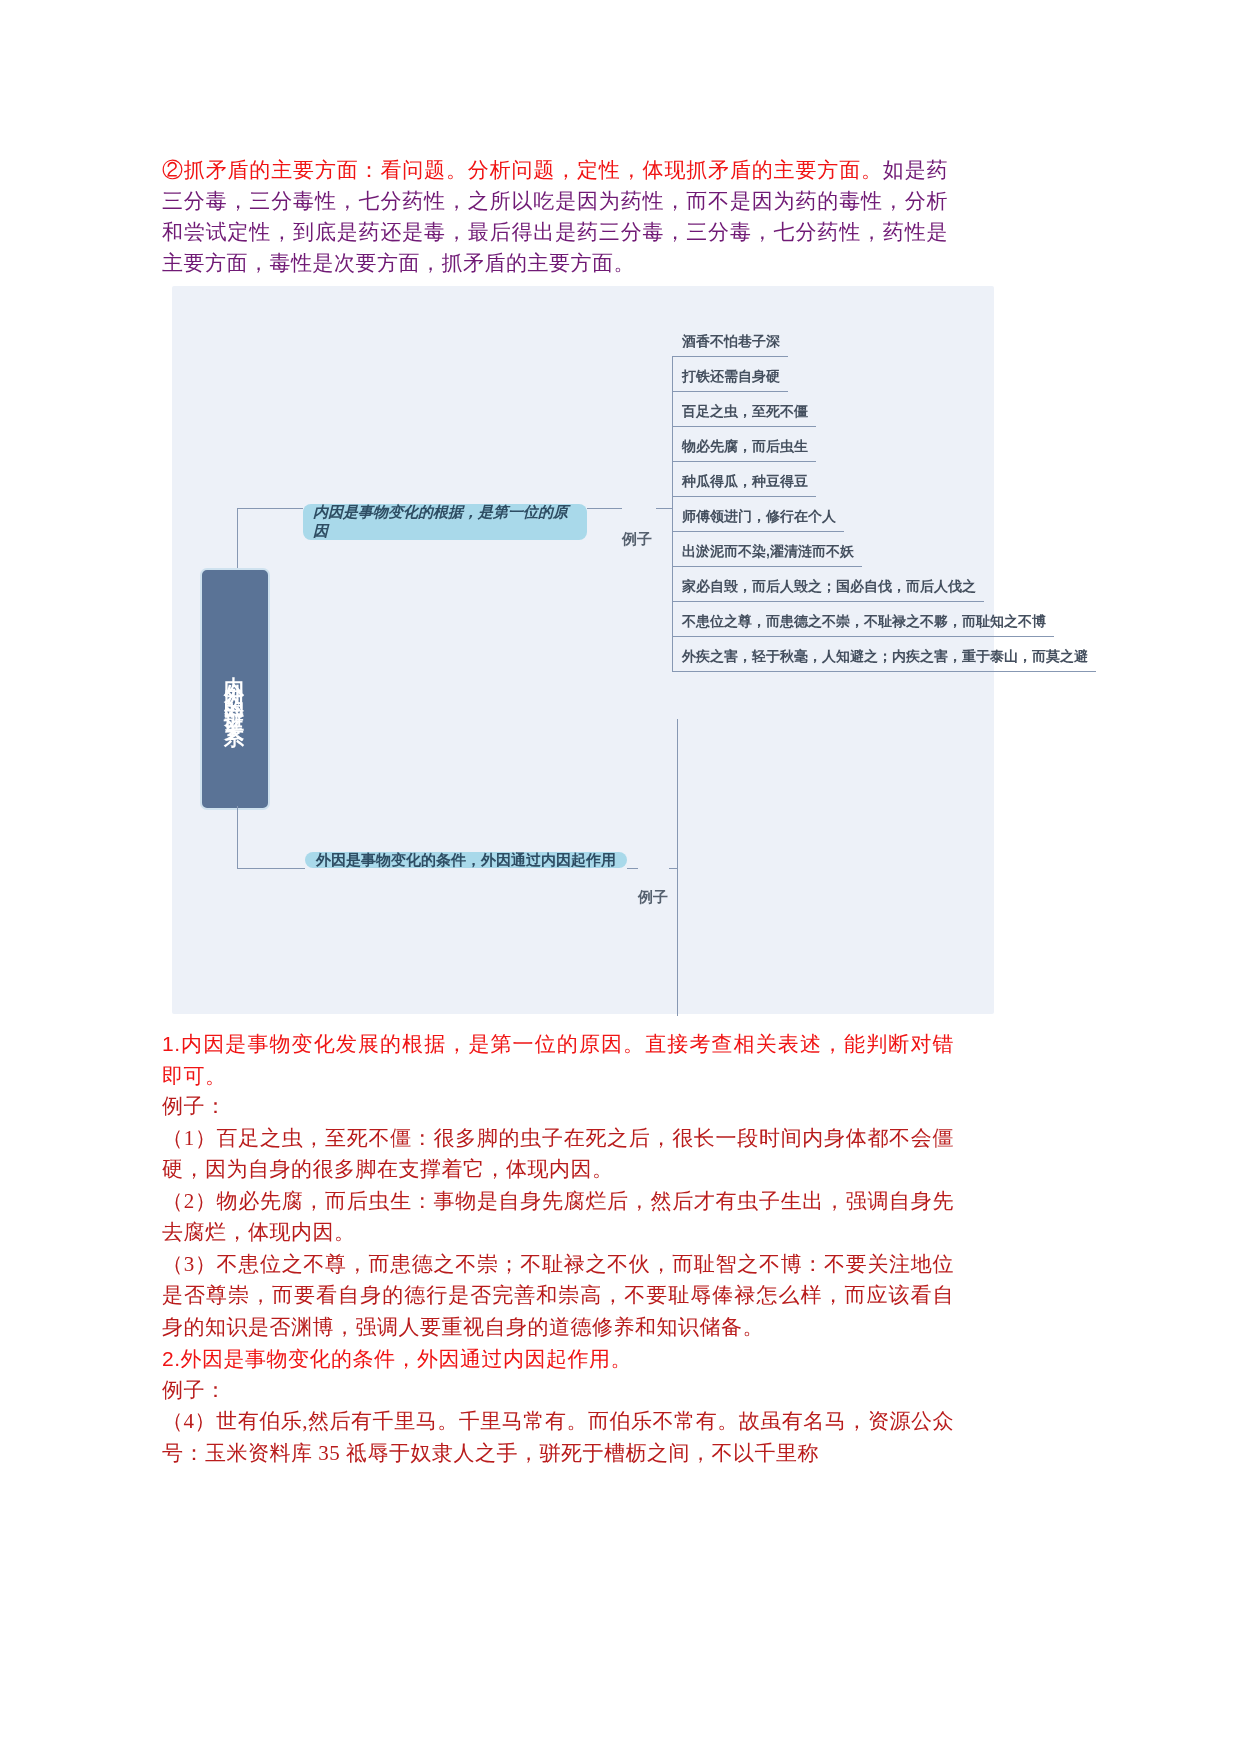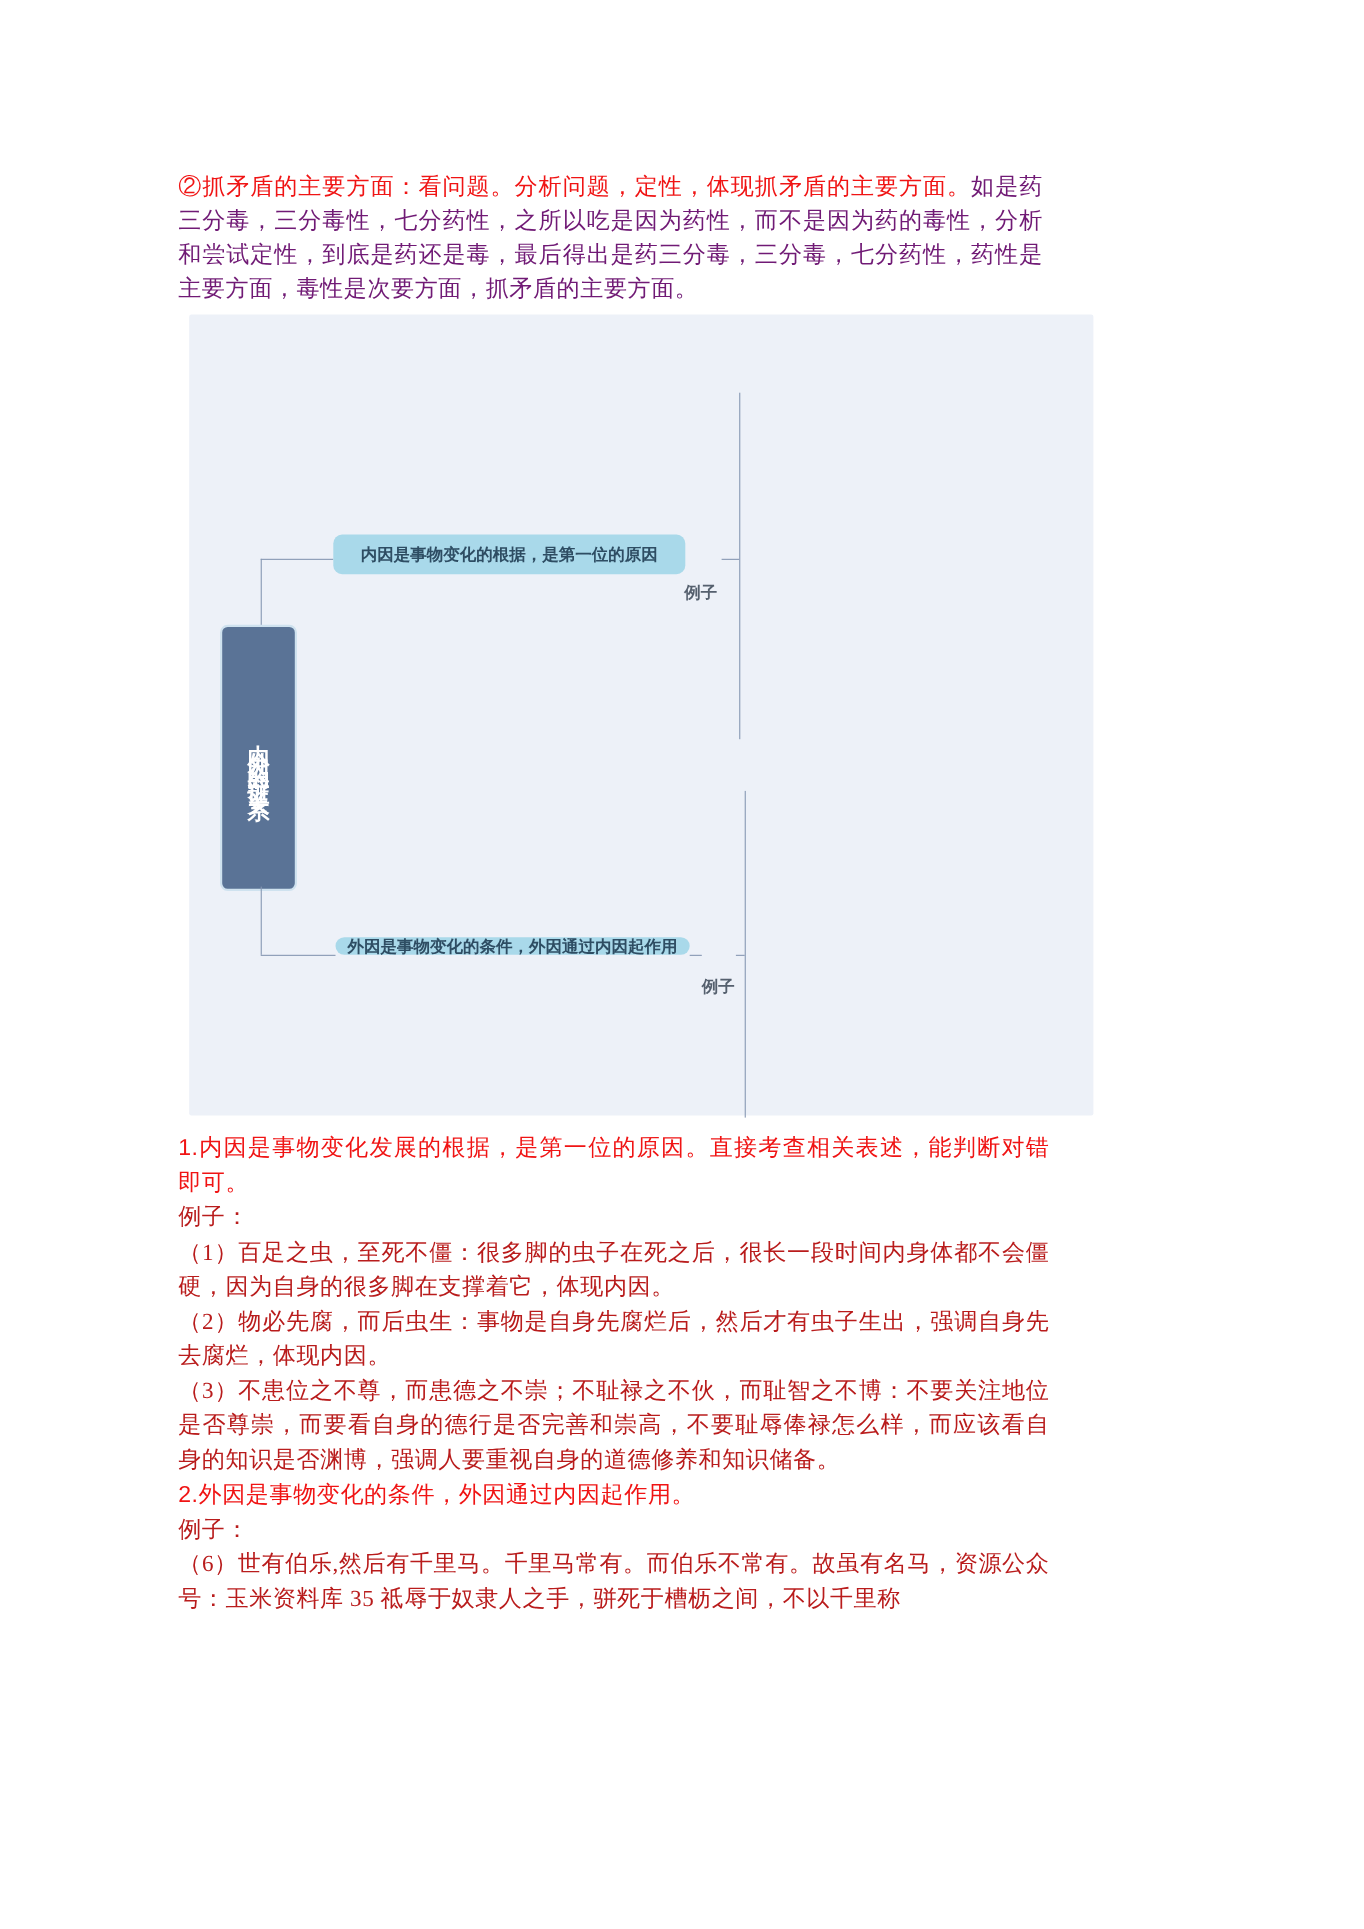--- a/index.html
+++ b/index.html
@@ -27,21 +27,21 @@
     color:#ffffff;display:flex;align-items:center;justify-content:center;
     writing-mode:vertical-lr;text-orientation:upright;
     font-size:20px;font-weight:bold;letter-spacing:7px;
   }
   .branch-box{
     position:absolute;background:#a9d9ea;border-radius:8px;
     color:#2e4d63;font-size:15px;font-weight:bold;
     display:flex;align-items:center;justify-content:center;
     padding:0 10px;box-sizing:border-box;
   }
-  .branch-1{left:131px;top:200px;width:320px;height:36px;}
+  .branch-1{left:131px;top:218px;width:284px;height:36px;font-style:italic;}
   .branch-2{left:133px;top:566px;width:322px;height:16px;}
   .tag-label{
     position:absolute;color:#55606e;font-size:15px;font-weight:bold;margin-top:32px;
   }
   .tag-1{left:450px;top:212px;}
   .tag-2{left:466px;top:570px;}
   .leaf-list{position:absolute;list-style:none;margin:0;padding:0;}
   .leaf-list-1{left:500px;top:36px;}
   .leaf-list-2{left:505px;top:398px;}
   .leaf-item{
@@ -91,31 +91,43 @@
   <div class="connector h c1h3"></div>
   <div class="connector v bracket-1"></div>
   <div class="connector v c2v"></div>
   <div class="connector h c2h"></div>
   <div class="connector h c2h2"></div>
   <div class="connector h c2h3"></div>
   <div class="connector v bracket-2"></div>
 
   <div class="branch-box branch-1">内因是事物变化的根据，是第一位的原因</div>
   <div class="tag-label tag-1">例子</div>
+  <ul class="leaf-list leaf-list-1">
+    <li class="leaf-item">酒香不怕巷子深</li>
+    <li class="leaf-item">打铁还需自身硬</li>
+    <li class="leaf-item">百足之虫，至死不僵</li>
+    <li class="leaf-item">物必先腐，而后虫生</li>
+    <li class="leaf-item">种瓜得瓜，种豆得豆</li>
+    <li class="leaf-item">师傅领进门，修行在个人</li>
+    <li class="leaf-item">出淤泥而不染,濯清涟而不妖</li>
+    <li class="leaf-item">家必自毁，而后人毁之；国必自伐，而后人伐之</li>
+    <li class="leaf-item">不患位之尊，而患德之不崇，不耻禄之不夥，而耻知之不博</li>
+    <li class="leaf-item">外疾之害，轻于秋毫，人知避之；内疾之害，重于泰山，而莫之避</li>
+  </ul>
 
   <div class="branch-box branch-2">外因是事物变化的条件，外因通过内因起作用</div>
   <div class="tag-label tag-2">例子</div>
 </div>
 
 <div class="notes">
   <section>
     <p class="red-text">1.内因是事物变化发展的根据，是第一位的原因。直接考查相关表述，能判断对错即可。</p>
     <p class="green-text">例子：</p>
     <p class="green-text">（1）百足之虫，至死不僵：很多脚的虫子在死之后，很长一段时间内身体都不会僵硬，因为自身的很多脚在支撑着它，体现内因。</p>
     <p class="green-text">（2）物必先腐，而后虫生：事物是自身先腐烂后，然后才有虫子生出，强调自身先去腐烂，体现内因。</p>
     <p class="green-text">（3）不患位之不尊，而患德之不崇；不耻禄之不伙，而耻智之不博：不要关注地位是否尊崇，而要看自身的德行是否完善和崇高，不要耻辱俸禄怎么样，而应该看自身的知识是否渊博，强调人要重视自身的道德修养和知识储备。</p>
   </section>
   <section>
     <p class="red-text">2.外因是事物变化的条件，外因通过内因起作用。</p>
     <p class="green-text">例子：</p>
-    <p class="green-text">（6）世有伯乐,然后有千里马。千里马常有。而伯乐不常有。故虽有名马，资源公众号：玉米资料库 35 祗辱于奴隶人之手，骈死于槽枥之间，不以千里称</p>
+    <p class="green-text">（4）世有伯乐,然后有千里马。千里马常有。而伯乐不常有。故虽有名马，资源公众号：玉米资料库 35 祗辱于奴隶人之手，骈死于槽枥之间，不以千里称</p>
   </section>
 </div>
 
 </body></html>

